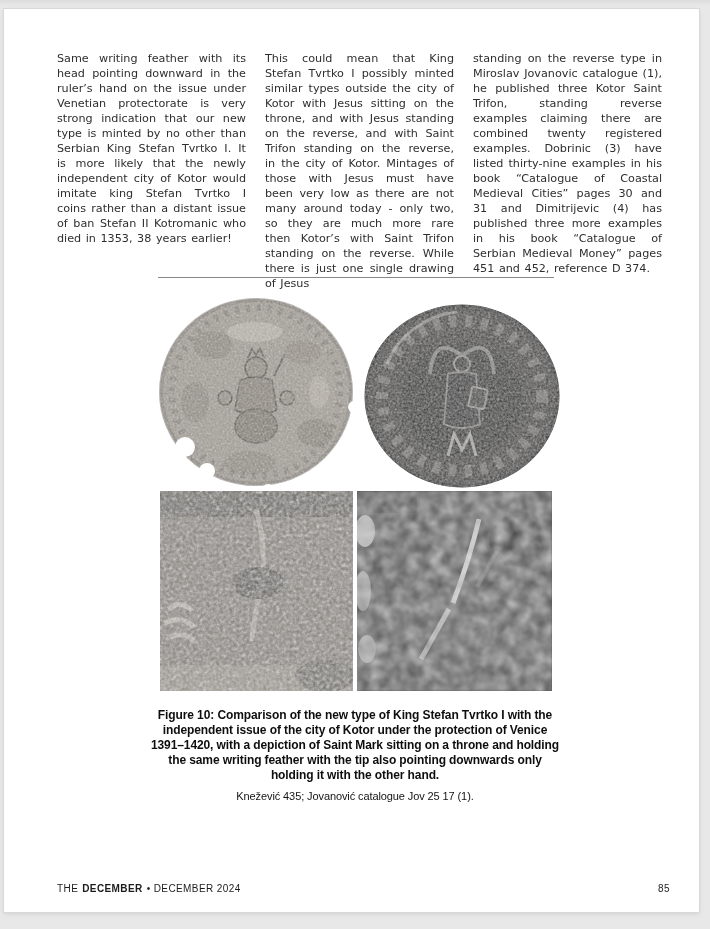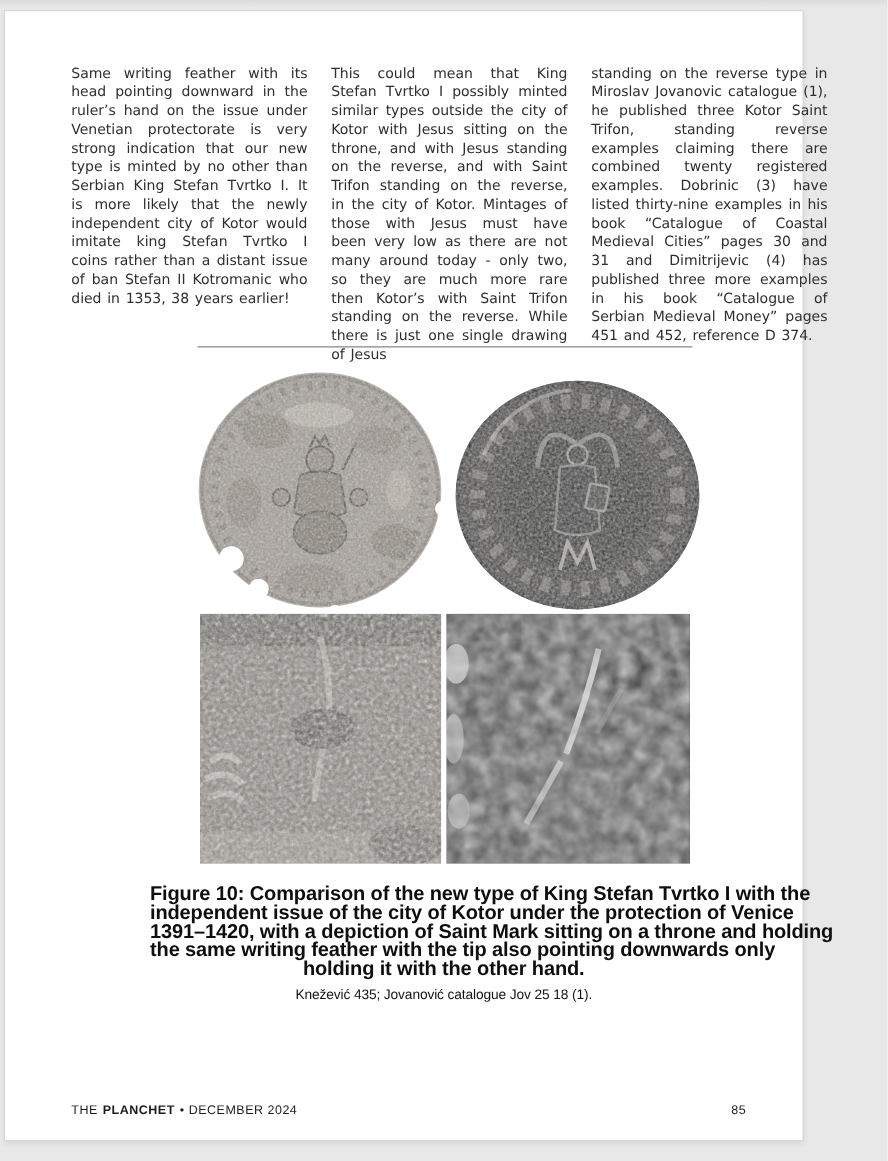--- a/index.html
+++ b/index.html
@@ -8,21 +8,21 @@
     position: relative;
     width: 710px;
     height: 929px;
     background: linear-gradient(#dcdcdc 0px, #e8e8e8 6px, #e8e8e8 100%);
     overflow: hidden;
     font-family: "DejaVu Sans", sans-serif;
   }
   .page {
     position: absolute;
     left: 4px; top: 9px;
-    width: 638px; height: 903px;
+    width: 695px; height: 903px;
     background: #ffffff;
     box-shadow: 0 0 0 1px #d8d8d8, 0 2px 5px rgba(0,0,0,0.10);
   }
   .columns {
     position: absolute;
     left: 53px; top: 42px;
     width: 605px;
     display: flex;
     gap: 19px;
   }
@@ -47,39 +47,39 @@
   .crop-left  { left: 156px; top: 482px; width: 193px; height: 200px; }
   .crop-right { left: 353px; top: 482px; width: 195px; height: 200px; filter: blur(0.5px); }
   .figure-img svg { display: block; width: 100%; height: 100%; }
   .caption {
     position: absolute;
     left: 116px; top: 699px;
     width: 470px;
     text-align: center;
     font-family: "Liberation Sans", sans-serif;
     font-weight: 700;
-    font-size: 16px;
+    font-size: 12px;
     line-height: 15px;
     letter-spacing: -0.1px;
     color: #0e0e0e;
     white-space: pre;
   }
   .subcaption {
     position: absolute;
     left: 116px; top: 781px;
     width: 470px;
     text-align: center;
     font-family: "Liberation Sans", sans-serif;
     font-size: 11px;
     color: #141414;
     letter-spacing: -0.1px;
   }
   .footer {
     position: absolute;
-    left: 53px; right: 45px; top: 874px;
+    left: 53px; right: 29px; top: 874px;
     display: flex;
     justify-content: space-between;
     align-items: baseline;
     font-family: "Liberation Sans", sans-serif;
     font-size: 10px;
     letter-spacing: 0.4px;
     color: #1c1c1c;
   }
   .footer-left { display: flex; gap: 4px; align-items: baseline; }
   .footer-left .bold { font-weight: 700; }
@@ -229,25 +229,25 @@
           <path d="M140,60 L120,96" stroke="#9a9a9a" stroke-width="4" fill="none" opacity="0.6"></path>
         </g>
       </svg>
     </div>
 
     <div class="caption">Figure 10: Comparison of the new type of King Stefan Tvrtko I with the
 independent issue of the city of Kotor under the protection of Venice
 1391–1420, with a depiction of Saint Mark sitting on a throne and holding
 the same writing feather with the tip also pointing downwards only
 holding it with the other hand.</div>
-    <div class="subcaption">Knežević 435; Jovanović catalogue Jov 25 18 (1).</div>
+    <div class="subcaption">Knežević 435; Jovanović catalogue Jov 25 17 (1).</div>
 
     <div class="footer">
       <div class="footer-left">
         <span>THE</span>
-        <span class="bold">PLANCHET</span>
+        <span class="bold">DECEMBER</span>
         <span>• DECEMBER 2024</span>
       </div>
       <div class="footer-right">85</div>
     </div>
 
   </div>
 </div>
 
 </body></html>

